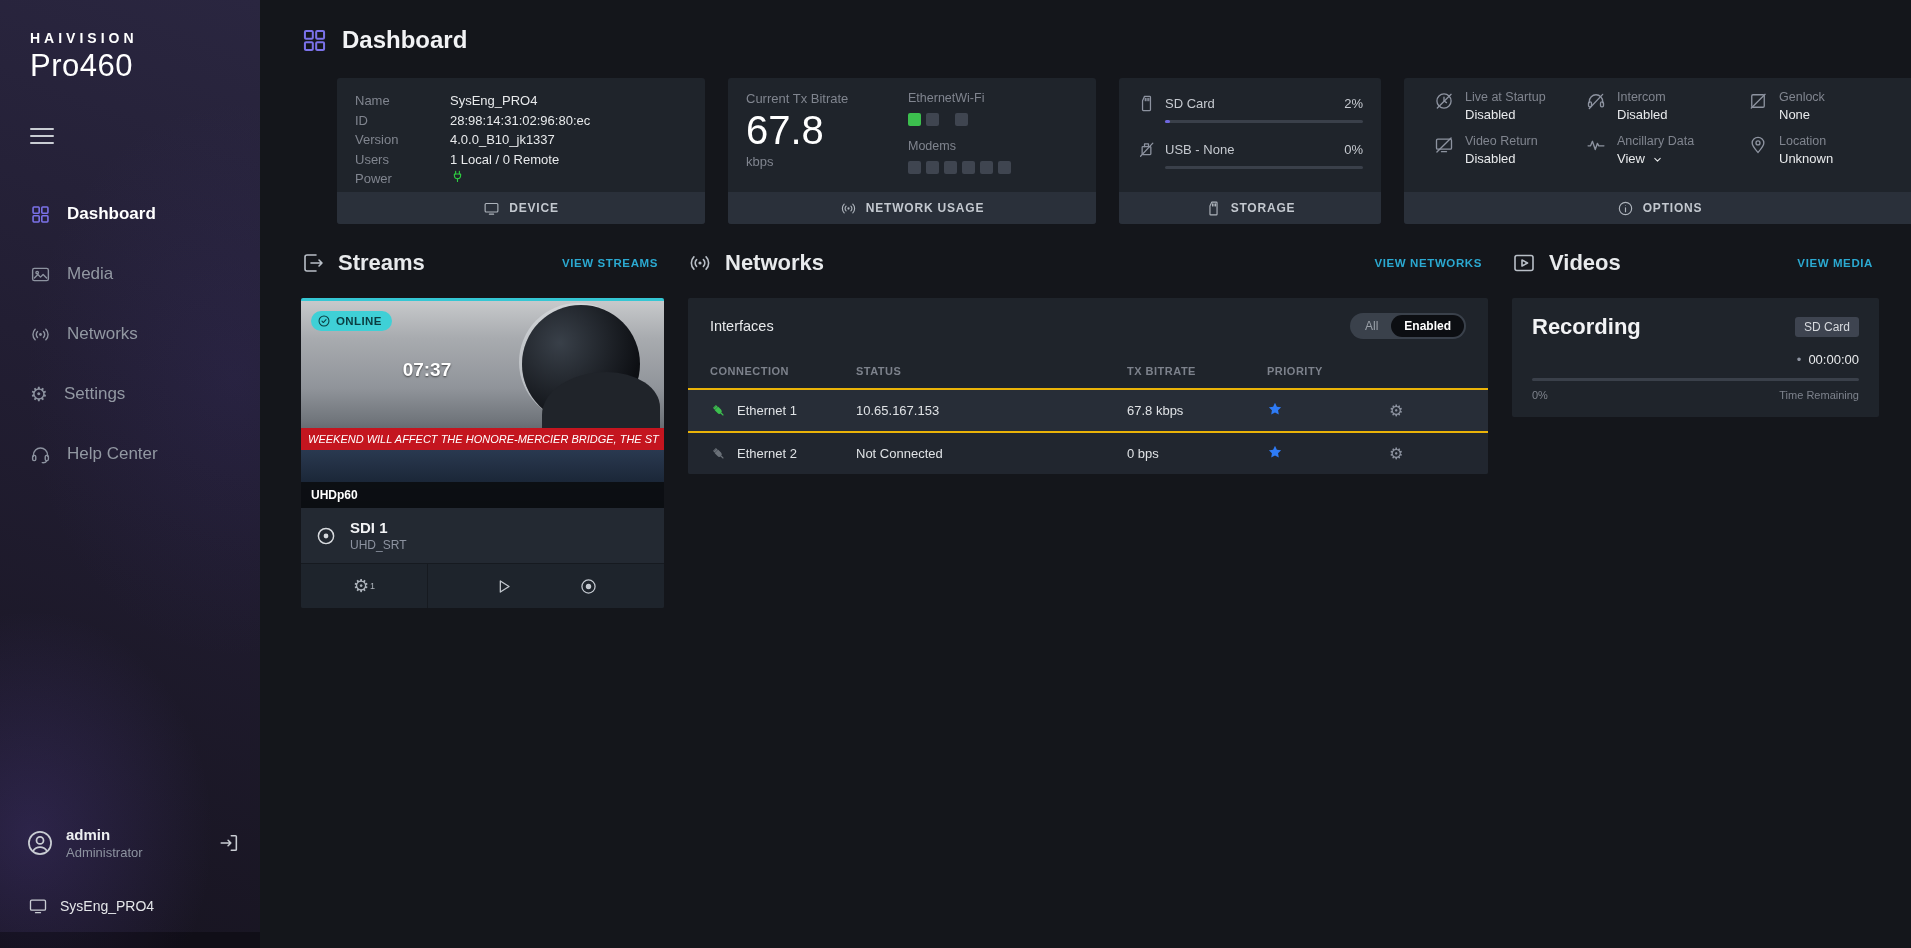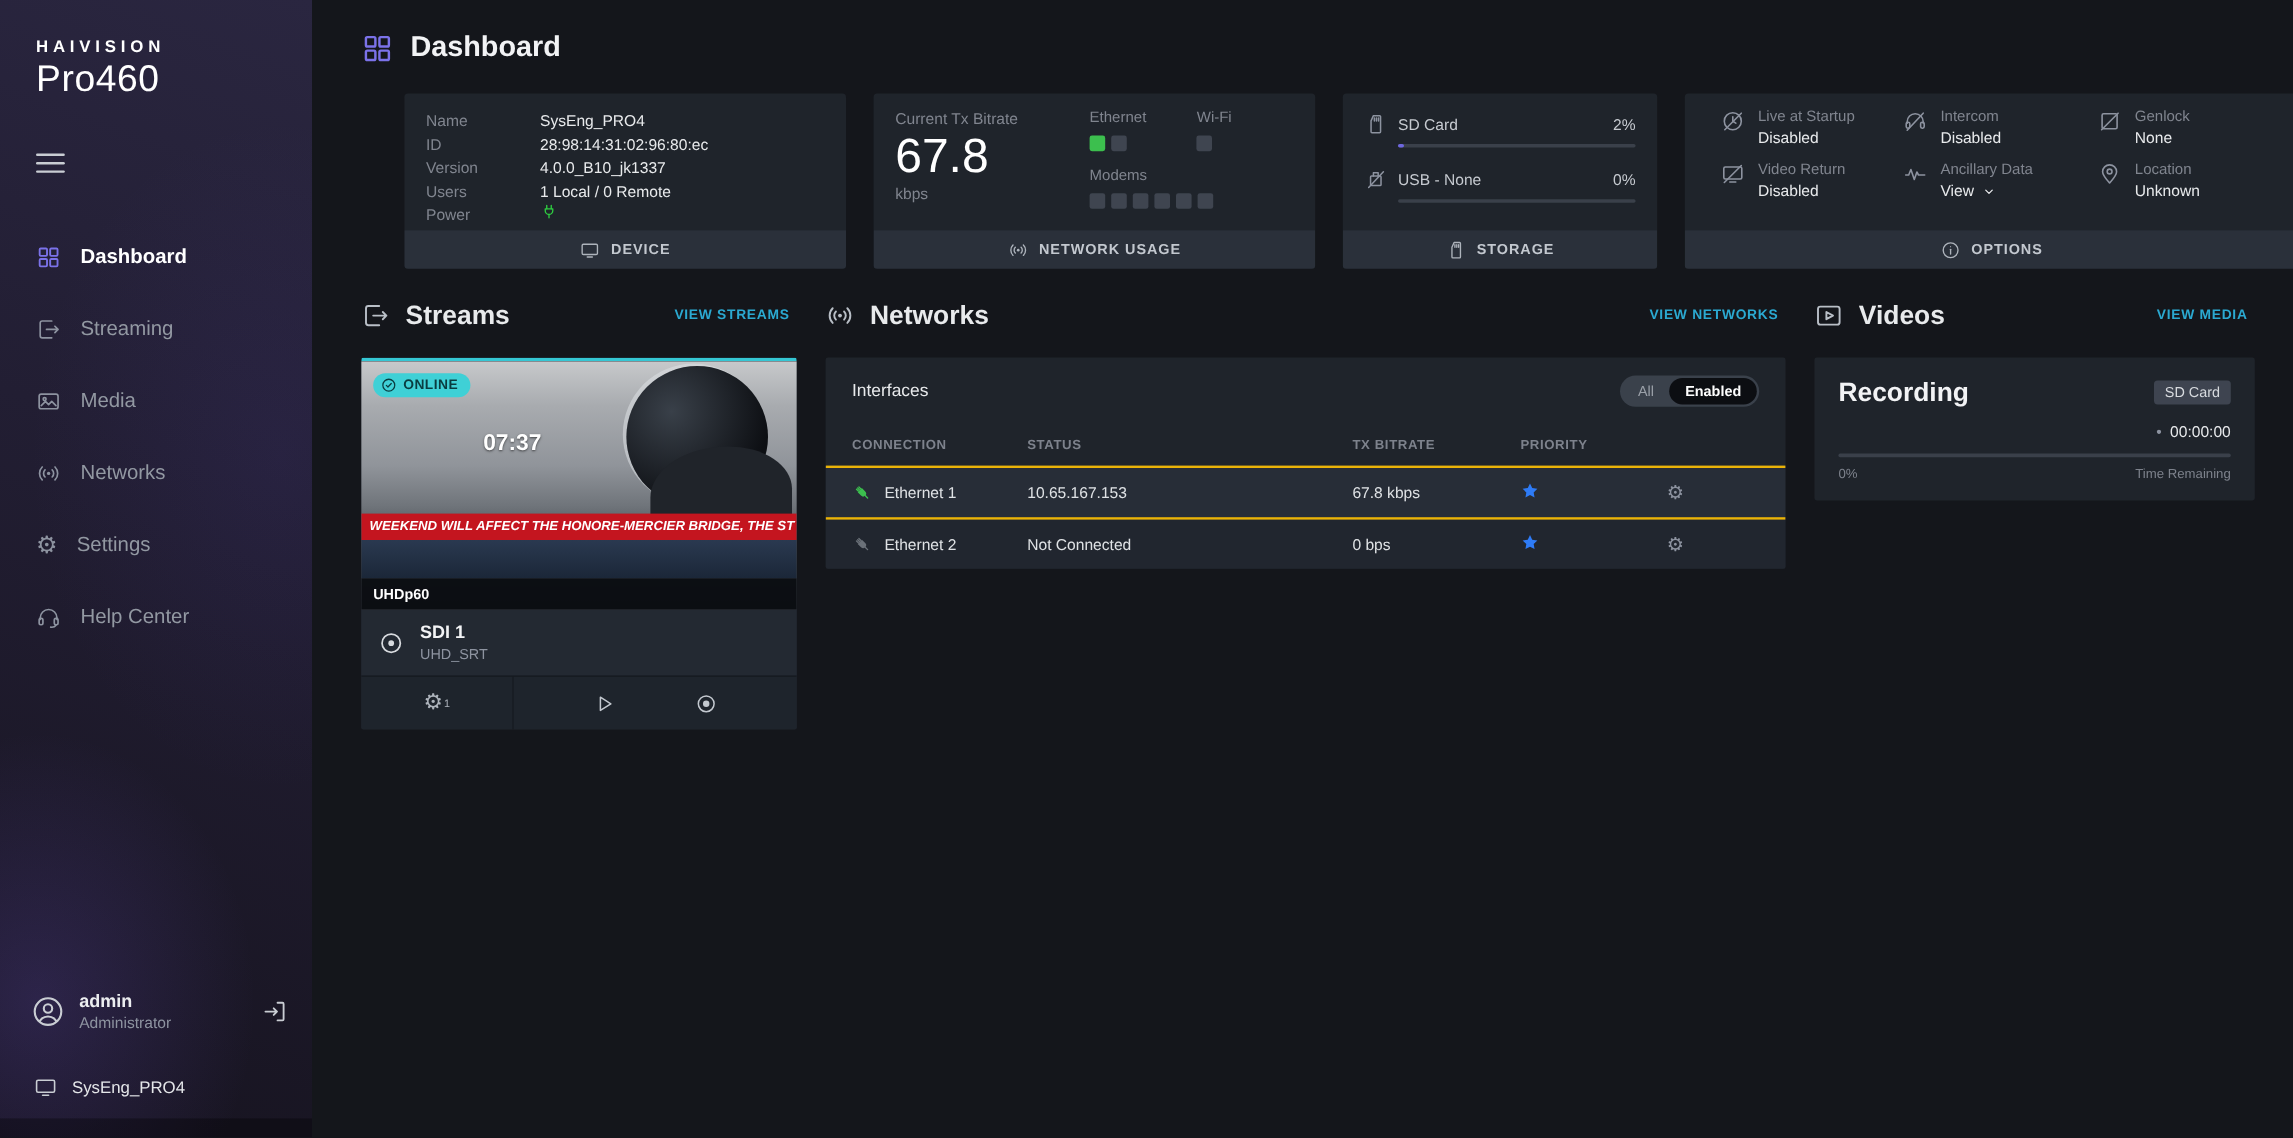--- a/index.html
+++ b/index.html
@@ -56,21 +56,21 @@
   .dev-label { width:95px; color:#80858f; }
   .dev-value { color:#e8eaec; }
   .power-ic { color:#2ecc40; display:inline-flex; vertical-align:-2px; }
 
   .net-body { display:flex; }
   .net-left { width:150px; }
   .net-label { font-size:13px; color:#80858f; }
   .net-big { font-size:40px; color:#ffffff; margin-top:2px; line-height:44px; }
   .net-unit { font-size:13px; color:#80858f; margin-top:2px; }
   .net-right { margin-left:12px; }
-  .net-groups { display:flex; gap:42px; }
+  .net-groups { display:flex; }
   .sq-label { font-size:12.5px; color:#80858f; margin-bottom:8px; }
   .sq-row { display:flex; gap:5px; }
   .sq { width:13px; height:13px; border-radius:2px; background:#3f4550; }
   .sq.on { background:#3cbf4e; }
   .modems { margin-top:13px; }
 
   .srow { display:grid; grid-template-columns:28px 1fr auto; align-items:center; margin-bottom:17px; }
   .srow .ic { color:#8d93a0; }
   .s-label { font-size:13px; color:#c6cad0; }
   .s-pct { font-size:13px; color:#c6cad0; }
@@ -98,21 +98,21 @@
   .stream-card { background:#1f242b; border-top:3px solid #35c7d4; border-radius:2px; overflow:hidden; cursor:pointer; }
   .thumb { position:relative; height:207px; overflow:hidden;
     background:linear-gradient(180deg,#c7c9cb 0%,#a8abaf 18%,#90949a 42%,#70757b 58%,#4a4f55 72%,#2e3238 100%); }
   .thumb-moon { position:absolute; right:24px; top:4px; width:118px; height:118px; border-radius:50%;
     background:radial-gradient(circle at 32% 32%, #394049, #0d0f13 72%); box-shadow:-3px -2px 0 rgba(220,224,228,.55); }
   .thumb-person { position:absolute; right:4px; bottom:58px; width:118px; height:78px;
     background:#20242a; border-radius:55% 45% 0 0; }
   .thumb-timecode { position:absolute; left:28%; top:28%; color:#ffffff; font-weight:700; font-size:19px;
     text-shadow:0 1px 2px rgba(0,0,0,.6); }
   .ticker { position:absolute; left:0; right:0; bottom:58px; height:22px; background:#c4151f;
-    color:#ffffff; font-size:11px; font-weight:700; font-style:italic; line-height:22px;
+    color:#ffffff; font-size:11px; font-weight:400; font-style:italic; line-height:22px;
     padding:0 7px; white-space:nowrap; overflow:hidden; }
   .thumb-lower { position:absolute; left:0; right:0; bottom:26px; height:32px;
     background:linear-gradient(180deg,#2a3950,#1b2738); }
   .thumb-strip { position:absolute; left:0; right:0; bottom:0; height:26px; background:rgba(8,10,14,.9);
     color:#ffffff; font-size:12px; font-weight:700; line-height:26px; padding-left:10px; }
   .online-badge { position:absolute; left:10px; top:10px; display:flex; align-items:center; gap:5px;
     background:#3fd0d6; color:#0a3c40; font-size:11.5px; font-weight:700; letter-spacing:.4px;
     border-radius:12px; padding:3px 10px 3px 6px; }
   .online-badge .ic { color:#0a3c40; }
   .stream-info { height:55px; display:flex; align-items:center; gap:13px; padding:0 14px; background:#232932; }
@@ -344,28 +344,20 @@
       </div>
 
     <nav class="nav">
       <div class="nav-item active">
         <span class="nav-icon">
             <svg class="ic" width="21" height="21">
               <use href="#i-grid"></use>
             </svg>
           </span>
         <span>Dashboard</span>
-      </div>
-      <div class="nav-item">
-        <span class="nav-icon">
-            <svg class="ic" width="21" height="21">
-              <use href="#i-export"></use>
-            </svg>
-          </span>
-        <span>Streaming</span>
       </div>
       <div class="nav-item">
         <span class="nav-icon">
             <svg class="ic" width="21" height="21">
               <use href="#i-media"></use>
             </svg>
           </span>
         <span>Media</span>
       </div>
       <div class="nav-item">

